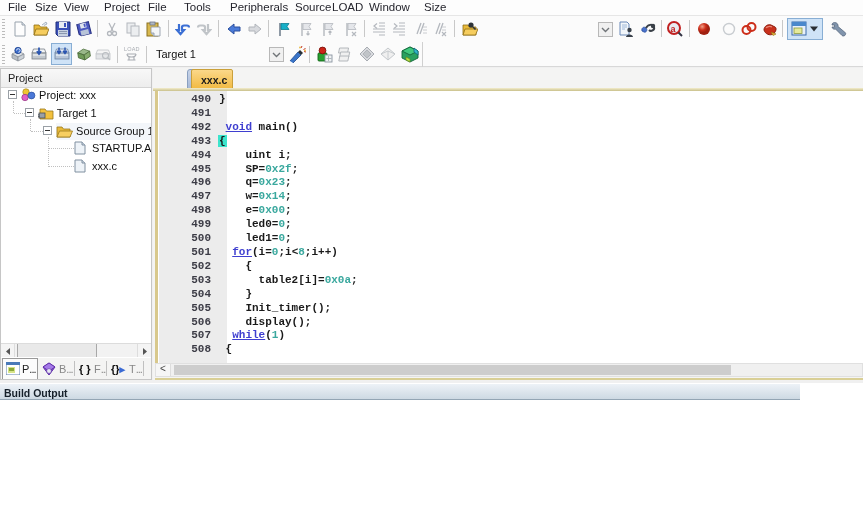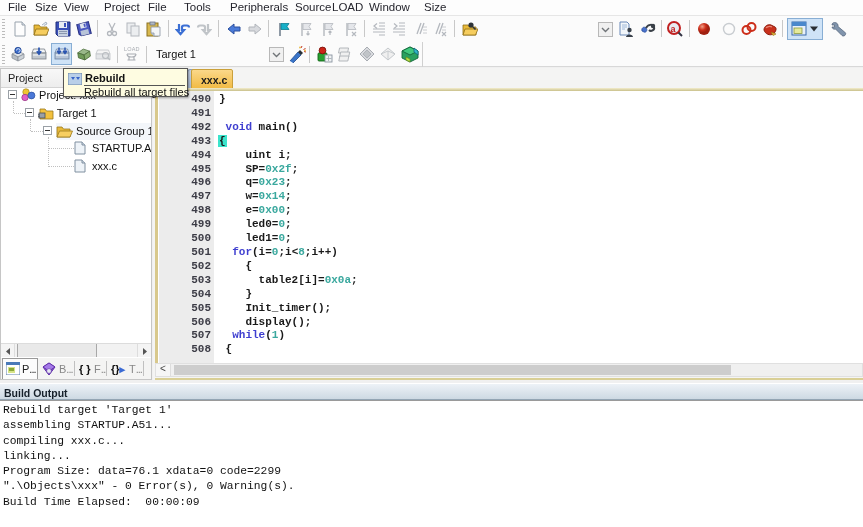--- a/index.html
+++ b/index.html
@@ -26,35 +26,35 @@
 .ebox:before{content:"";position:absolute;left:1px;top:3px;width:5px;height:1px;background:#333;}
 
 #lscroll{position:absolute;left:0;top:274px;width:150px;height:14px;background:#f2f2f2;border-top:1px solid #dcdcdc;}
 
 #ltabs{position:absolute;left:0;top:289px;width:150px;height:21px;background:#f4f4f3;font-size:11px;color:#888;}
 
 #edwin{position:absolute;left:153px;top:1px;width:710px;height:312px;background:#f4f4f3;}
 #tabbar{position:absolute;left:0;top:0;width:710px;height:21px;background:#f4f4f3;}
 #tabline{position:absolute;left:0;top:20px;width:710px;height:3px;background:linear-gradient(#f3edcd,#c9c08a);}
 #edbody{position:absolute;left:2px;top:23px;width:708px;height:272px;background:#fff;border-left:3px solid #d8c88c;}
-#gutter{position:absolute;left:1px;top:0;width:55px;height:272px;background:#ececec;}
+#gutter{position:absolute;left:1px;top:0;width:68px;height:272px;background:#ececec;}
 #lnums{position:absolute;left:0px;top:2px;width:52px;text-align:right;font-family:"Liberation Mono",monospace;font-size:11px;font-weight:bold;line-height:13.9px;color:#3c3c46;white-space:pre;}
 #code{position:absolute;left:61px;top:2px;font-family:"Liberation Mono",monospace;font-size:11px;font-weight:bold;line-height:13.9px;color:#1a1a1a;white-space:pre;}
-#code .k{color:#3f3fd0;}
+#code .k{color:#3f3fd0;text-decoration:underline;}
 #code .n{color:#3aa89e;}
 #code .hl{background:#3be4cc;box-shadow:1px 0 0 #3be4cc,-1px 0 0 #3be4cc;}
 #edscroll{position:absolute;left:2px;top:295px;width:708px;height:14px;background:#f0f0f0;border:1px solid #e0e0e0;}
 #edbottom{position:absolute;left:2px;top:310px;width:708px;height:2px;background:#d9cf96;}
 
 #tooltip{position:absolute;left:63px;top:68px;width:125px;height:29px;background:#fefce1;border:1px solid #565656;box-shadow:1px 1px 2px rgba(0,0,0,.35);z-index:50;font-size:11px;color:#111;}
 #tooltip .tt1{position:absolute;left:21px;top:3px;font-weight:bold;}
 #tooltip .ttline{position:absolute;left:20px;top:16px;right:2px;height:1px;background:#555;}
 #tooltip .tt2{position:absolute;left:20px;top:17px;white-space:nowrap;}
 
-#bohead{left:0;top:384px;width:863px;height:16px;background:linear-gradient(#edf2f7,#cdd9e3);border-bottom:1px solid #93a5b4;font-size:11px;color:#16202a;padding-left:30px;}
+#bohead{left:0;top:384px;width:800px;height:16px;background:linear-gradient(#edf2f7,#cdd9e3);border-bottom:1px solid #93a5b4;font-size:11px;color:#16202a;padding-left:30px;}
 #botext{left:0;top:400px;width:863px;height:127px;background:#fff;border-top:1px solid #9a9a9a;font-family:"Liberation Mono",monospace;font-size:11.3px;line-height:15.3px;color:#111;white-space:pre;}
 </style></head>
 <body>
 <div id="app">
 
 <div id="menubar" class="abs">
 <span style="left:8px">File</span>
       <span style="left:35px">Size</span>
       <span style="left:64px">View</span>
       <span style="left:104px">Project</span>
@@ -461,33 +461,17 @@
     <div id="edscroll">
       <div style="position:absolute;left:0;top:0;width:15px;height:12px;background:#f6f6f6;border-right:1px solid #ddd;font-size:10px;color:#444;">
             <span style="position:absolute;left:4px;top:-1px;">&lt;</span>
           </div>
       <div style="position:absolute;left:18px;top:1px;width:557px;height:10px;background:#cdcdcd;"></div>
     </div>
     <div id="edbottom"></div>
   </div>
 </div>
 
-<div id="tooltip">
-  <svg style="position:absolute;left:4px;top:4px" width="14" height="12" viewBox="0 0 14 12">
-        <rect x="0" y="0" width="14" height="12" fill="#b9cfe8" stroke="#6a86a8" stroke-width="1"></rect>
-        <path d="M3 4 L5 7 L7 4 Z M8 4 L10 7 L12 4 Z" fill="#3a66c8"></path>
-      </svg>
-  <div class="tt1">Rebuild</div>
-      <div class="ttline"></div>
-      <div class="tt2">Rebuild all target files</div>
-</div>
 
 <div id="bohead" class="abs">
       <span style="position:absolute;left:4px;top:3px;font-weight:bold;font-size:10.5px;">Build Output</span>
     </div>
-<div id="botext" class="abs"><div style="position:absolute;left:3px;top:2px;">Rebuild target 'Target 1'
-assembling STARTUP.A51...
-compiling xxx.c...
-linking...
-Program Size: data=76.1 xdata=0 code=2299
-".\Objects\xxx" - 0 Error(s), 0 Warning(s).
-Build Time Elapsed:  00:00:09</div></div>
 
 </div>
 </body></html>

